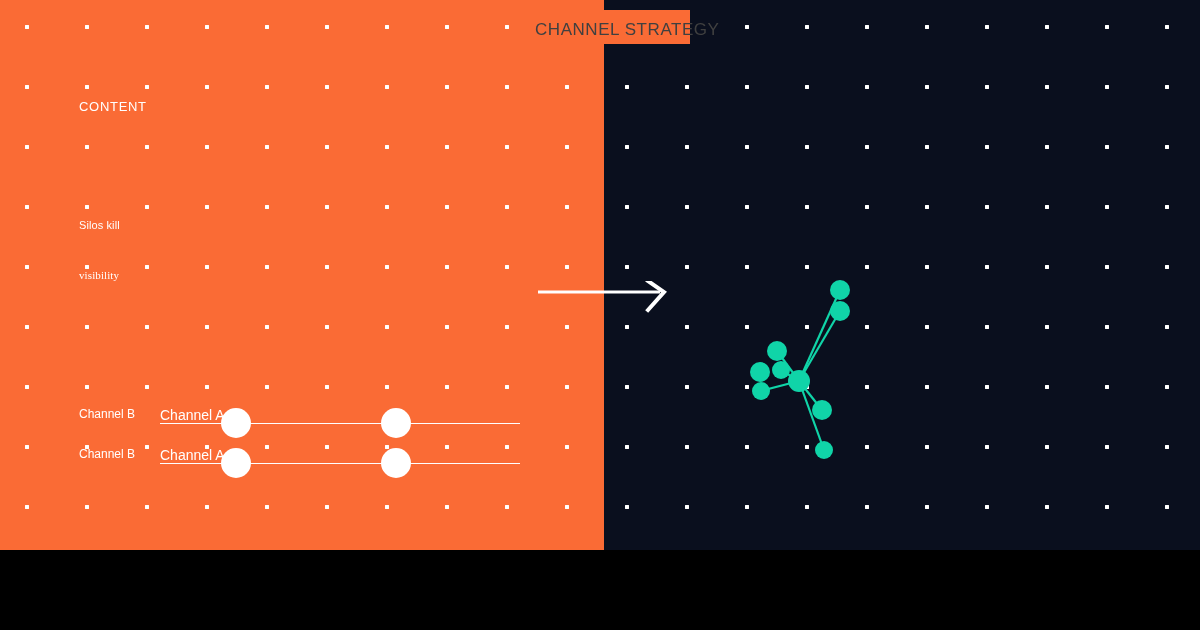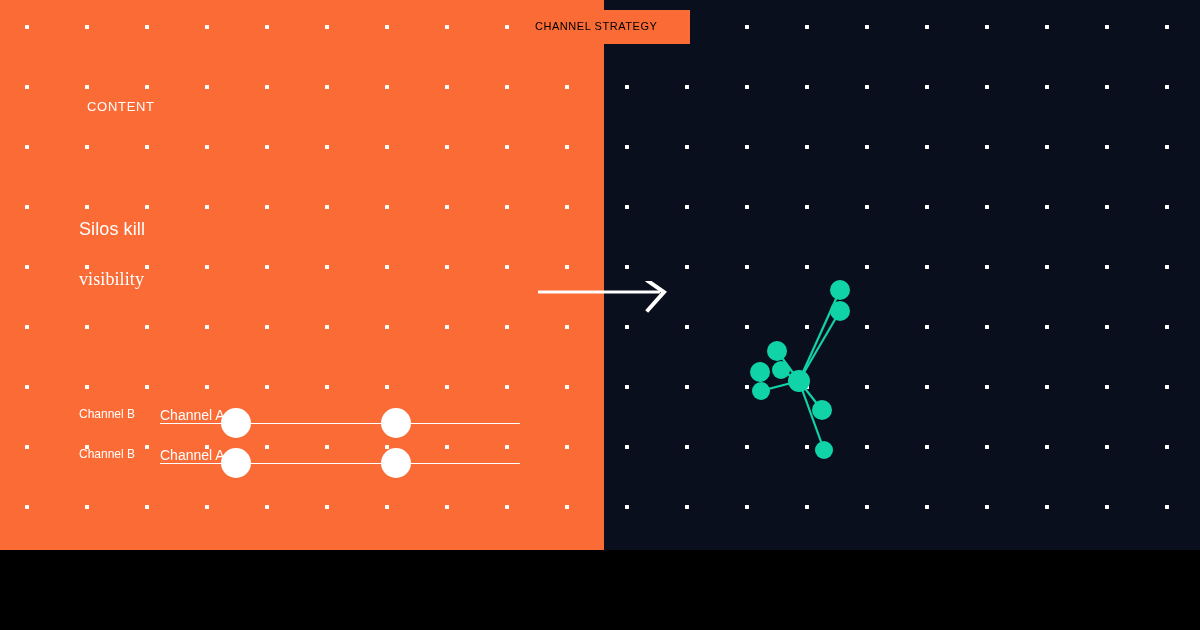--- a/index.html
+++ b/index.html
@@ -53,40 +53,39 @@
     top: 10px;
     width: 161px;
     height: 34px;
     background: #fa6b35;
     z-index: 6;
   }
   #header-chip-label {
     position: absolute;
     left: 6px;
     top: 10px;
-    font-size: 11px;
+    font-size: 17px;
     letter-spacing: 0.55px;
-    color: #000000;
+    color: #404040;
     white-space: nowrap;
   }
 
   
   .txt {
     position: absolute;
     white-space: nowrap;
     line-height: 1;
   }
   .kicker {
     font-size: 13px;
     letter-spacing: 0.7px;
     color: #ffffff;
-    margin-left: 8px;
   }
   .body-line {
-    font-size: 18px;
+    font-size: 11px;
     letter-spacing: 0.1px;
     color: #ffffff;
   }
 
   #l-content  { left: 79px;  top: 100px; }
   #l-silos    { left: 79px;  top: 220px; }
   #l-vis      { left: 79px;  top: 270px; font-family: Liberation Serif, serif; }
 
   
   #transition-arrow {

